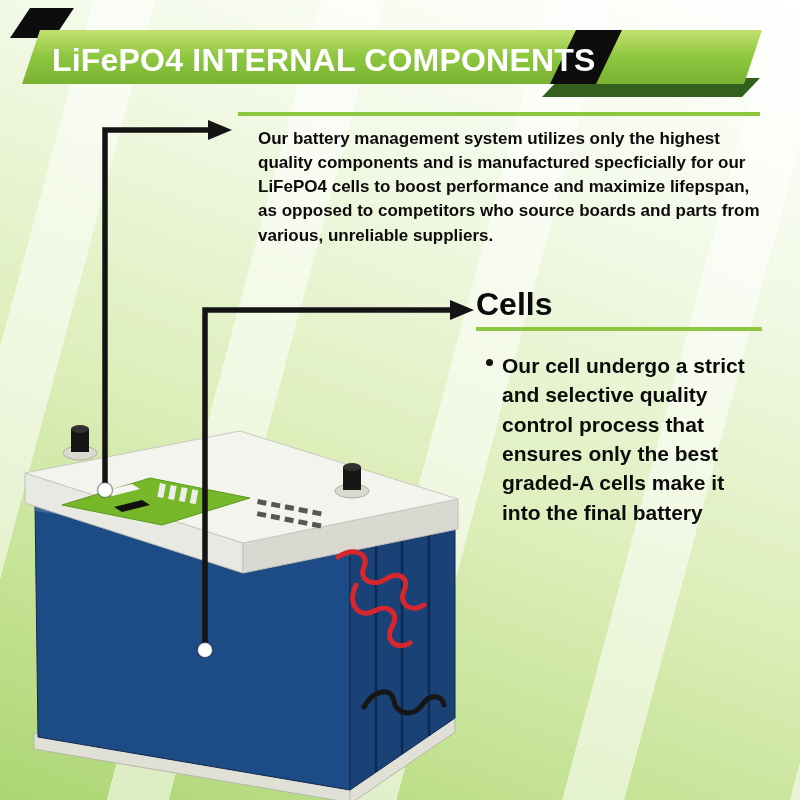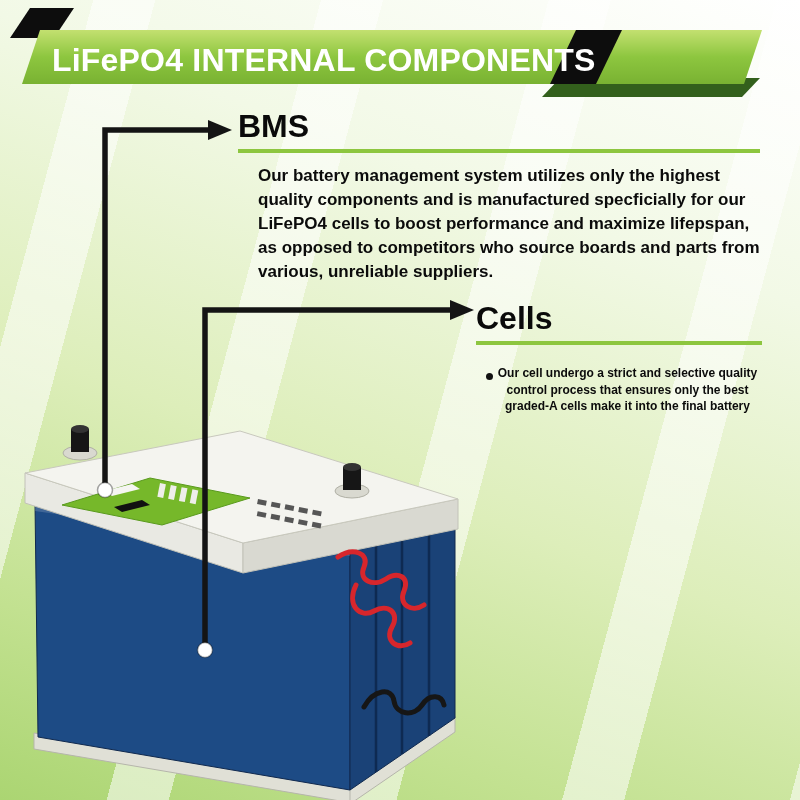--- a/index.html
+++ b/index.html
@@ -37,25 +37,25 @@
   .section{position:absolute;color:#0a0a0a;}
   .section h2{font-size:32px;font-weight:bold;line-height:1.15;color:#0a0a0a;}
   .rule{height:4px;background:var(--accent-green);margin-top:4px;}
 
   .bms-section{left:238px;top:108px;width:522px;}
   .bms-section p{
     margin:11px 0 0 20px;width:502px;
     font-size:17px;font-weight:bold;line-height:1.42;color:#0b0b0b;
   }
 
-  .cells-section{left:476px;top:300px;width:286px;}
+  .cells-section{left:476px;top:286px;width:286px;}
   .cells-section ul{list-style:none;margin:20px 0 0 10px;}
   .cells-section li{
-    display:flex;margin-bottom:26px;
-    font-size:12px;font-weight:bold;line-height:1.4;color:#0b0b0b;text-align:center;
+    display:flex;gap:9px;margin-bottom:26px;
+    font-size:21px;font-weight:bold;line-height:1.4;color:#0b0b0b;
   }
   .bullet-dot{width:7px;height:7px;border-radius:50%;background:#111;margin-top:8px;flex:none;}
 
   
   .f-banner-shadow{fill:var(--banner-shadow-green);}
   .f-blue{fill:var(--battery-blue);stroke:#10294e;stroke-width:1;}
   .f-blue-dark{fill:var(--battery-blue-dark);stroke:#10294e;stroke-width:1;}
   .f-board{fill:var(--board-green);stroke:#5a9a1e;stroke-width:1;}
   .s-red{stroke:var(--wire-red);stroke-width:5;fill:none;stroke-linecap:round;}
   .s-blackwire{stroke:#161616;stroke-width:5;fill:none;stroke-linecap:round;}
@@ -153,21 +153,20 @@
     <path class="s-callout" d="M105,483 L105,130 L208,130"></path>
     <polygon class="f-callout" points="208,120 208,140 232,130"></polygon>
     <circle class="anchor-dot" cx="105" cy="490" r="7.5"></circle>
 
     <path class="s-callout" d="M205,643 L205,310 L450,310"></path>
     <polygon class="f-callout" points="450,300 450,320 474,310"></polygon>
     <circle class="anchor-dot" cx="205" cy="650" r="7.5"></circle>
   </svg>
 
   <div class="section bms-section">
-    <h2>BMS</h2>
     <div class="rule"></div>
     <p>Our battery management system utilizes only the highest quality components and is manufactured specficially for our LiFePO4 cells to boost performance and maximize lifepspan, as opposed to competitors who source boards and parts from various, unreliable suppliers.</p>
   </div>
 
   <div class="section cells-section">
     <h2>Cells</h2>
     <div class="rule"></div>
     <ul>
       <li>
         <span class="bullet-dot"></span>

